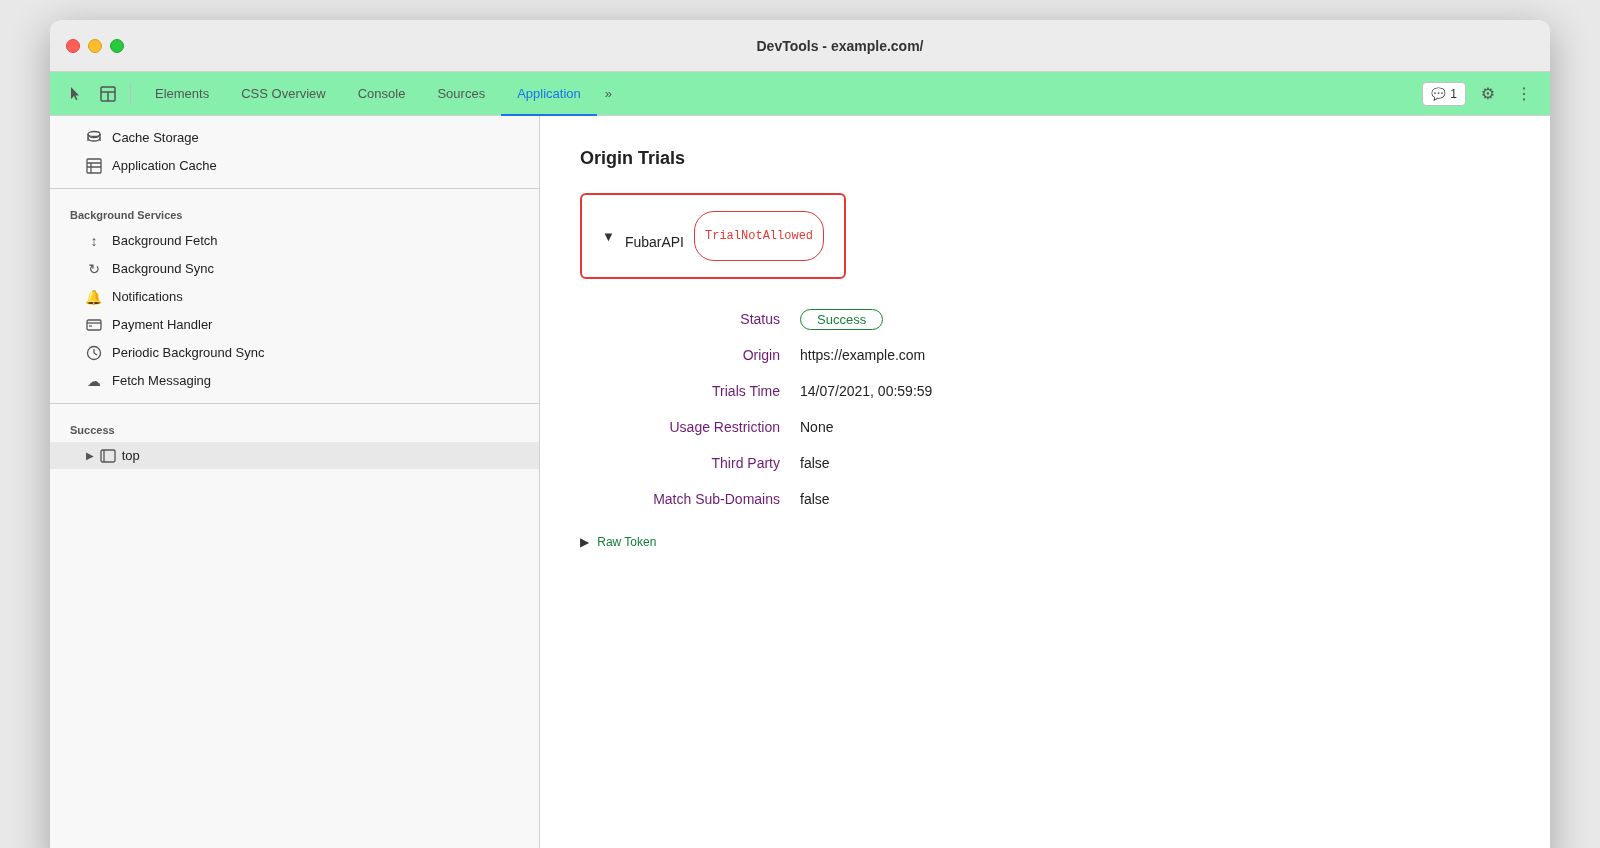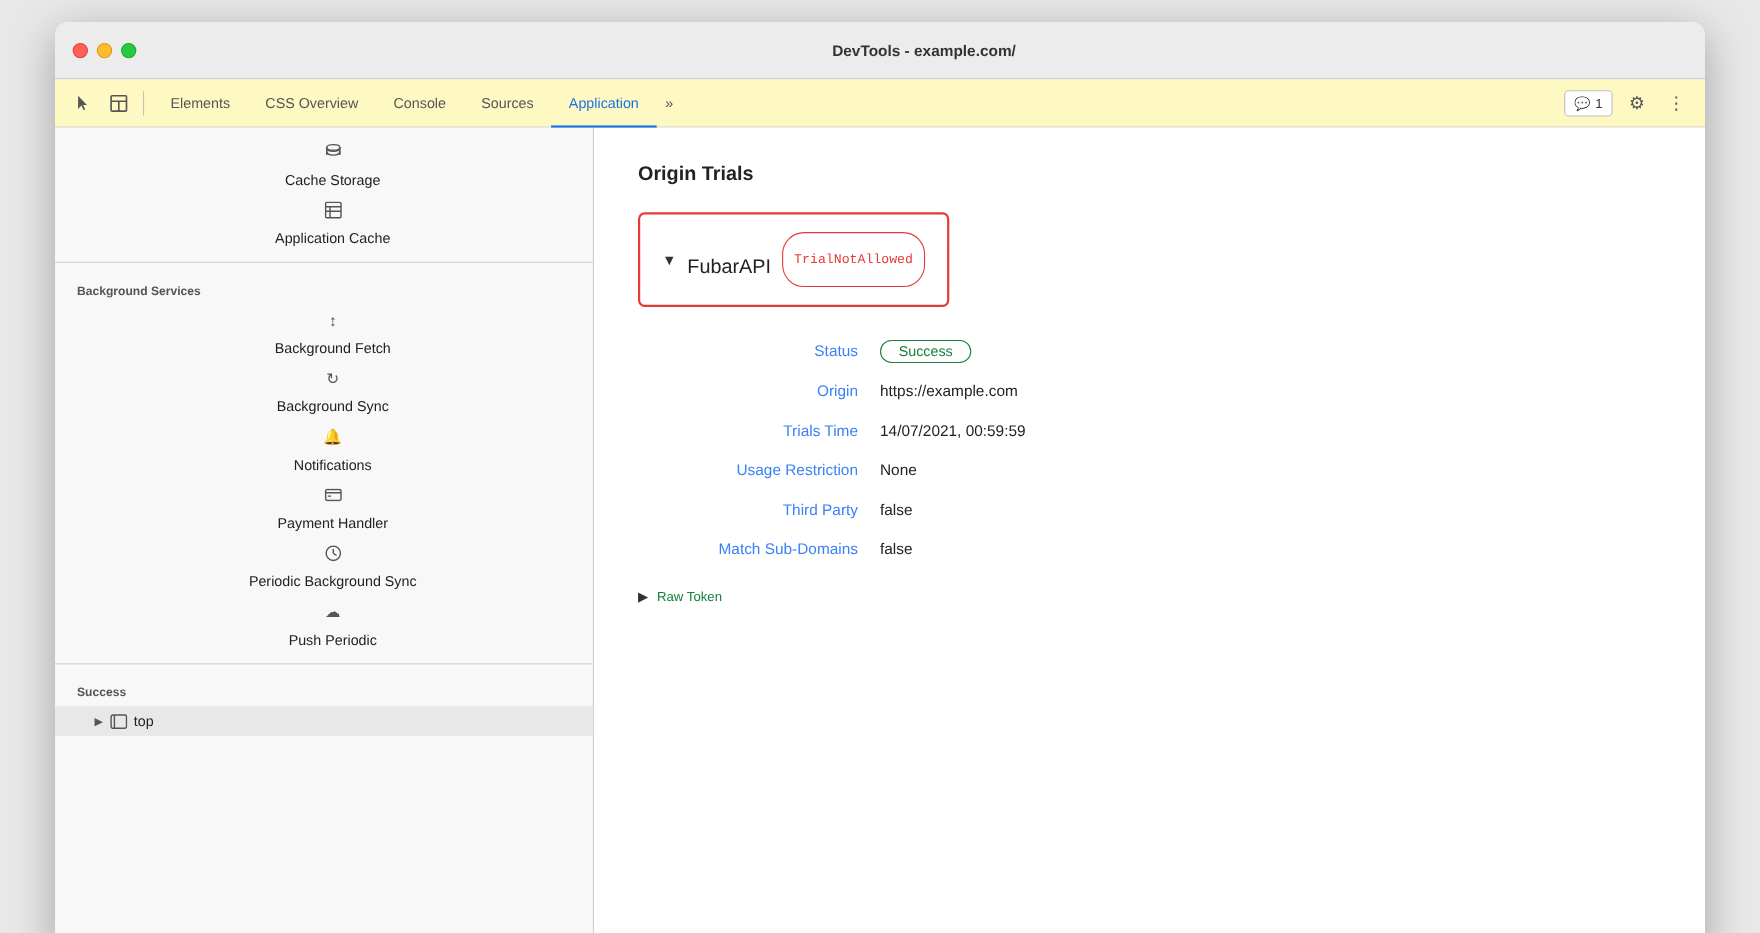--- a/index.html
+++ b/index.html
@@ -46,21 +46,21 @@
       position: absolute;
       left: 50%;
       transform: translateX(-50%);
       font-size: 14px;
       font-weight: 600;
       color: #333;
       margin-left: 40px;
     }
     
     .toolbar {
-      background: #fef9c3;
+      background: #86efac;
       border-bottom: 1px solid #d0d0d0;
       height: 44px;
       display: flex;
       align-items: center;
       padding: 0 12px;
       gap: 4px;
     }
     .toolbar-icon {
       width: 28px;
       height: 28px;
@@ -162,27 +162,26 @@
     }
     .sidebar-section-header {
       padding: 12px 20px 6px 20px;
       font-size: 11px;
       font-weight: 600;
       color: #555;
       text-transform: none;
     }
     .sidebar-item {
       display: flex;
-      align-items: center;
+      align-items: flex-start;
       gap: 10px;
       padding: 6px 20px 6px 36px;
       font-size: 13px;
       color: #222;
       cursor: pointer;
-      flex-direction: column;
     }
     .sidebar-item-icon {
       width: 16px;
       height: 16px;
       display: flex;
       align-items: center;
       justify-content: center;
       font-size: 14px;
       color: #555;
       flex-shrink: 0;
@@ -226,21 +225,21 @@
       display: inline-flex;
       align-items: center;
       gap: 10px;
       margin-bottom: 32px;
     }
     .trial-box-arrow {
       font-size: 13px;
       color: #333;
     }
     .trial-box-name {
-      font-size: 18px;
+      font-size: 14px;
       color: #222;
       font-weight: 500;
       margin-top: 12px;
     }
     .trial-badge {
       border: 1.5px solid #e53935;
       border-radius: 20px;
       padding: 17px 10px;
       font-size: 12px;
       color: #e53935;
@@ -253,21 +252,21 @@
     .detail-row {
       display: flex;
       align-items: baseline;
       margin-bottom: 20px;
     }
     .detail-label {
       width: 220px;
       min-width: 220px;
       text-align: right;
       font-size: 14px;
-      color: #3b82f6;
+      color: #701a75;
       padding-right: 20px;
     }
     .detail-value {
       font-size: 14px;
       color: #222;
     }
     .status-badge-success {
       border: 1.5px solid #188038;
       border-radius: 20px;
       padding: 2px 16px;
@@ -404,21 +403,21 @@
           <svg width="16" height="16" viewBox="0 0 16 16" fill="none" stroke="#555" stroke-width="1.3">
             <circle cx="8" cy="8" r="6.5"></circle>
             <line x1="8" y1="4" x2="8" y2="8"></line>
             <line x1="8" y1="8" x2="11" y2="10"></line>
           </svg>
         </div>
         <span>Periodic Background Sync</span>
       </div>
       <div class="sidebar-item">
         <div class="sidebar-item-icon">☁</div>
-        <span>Push Periodic</span>
+        <span>Fetch Messaging</span>
       </div>
 
       <div class="sidebar-divider"></div>
 
       <div class="sidebar-section-header">Success</div>
       <div class="sidebar-frames-item">
         <span class="arrow">▶</span>
         <svg width="16" height="14" viewBox="0 0 16 14" fill="none" stroke="#555" stroke-width="1.3">
           <rect x="1" y="1" width="14" height="12" rx="1.5"></rect>
           <line x1="4" y1="1" x2="4" y2="13"></line>

